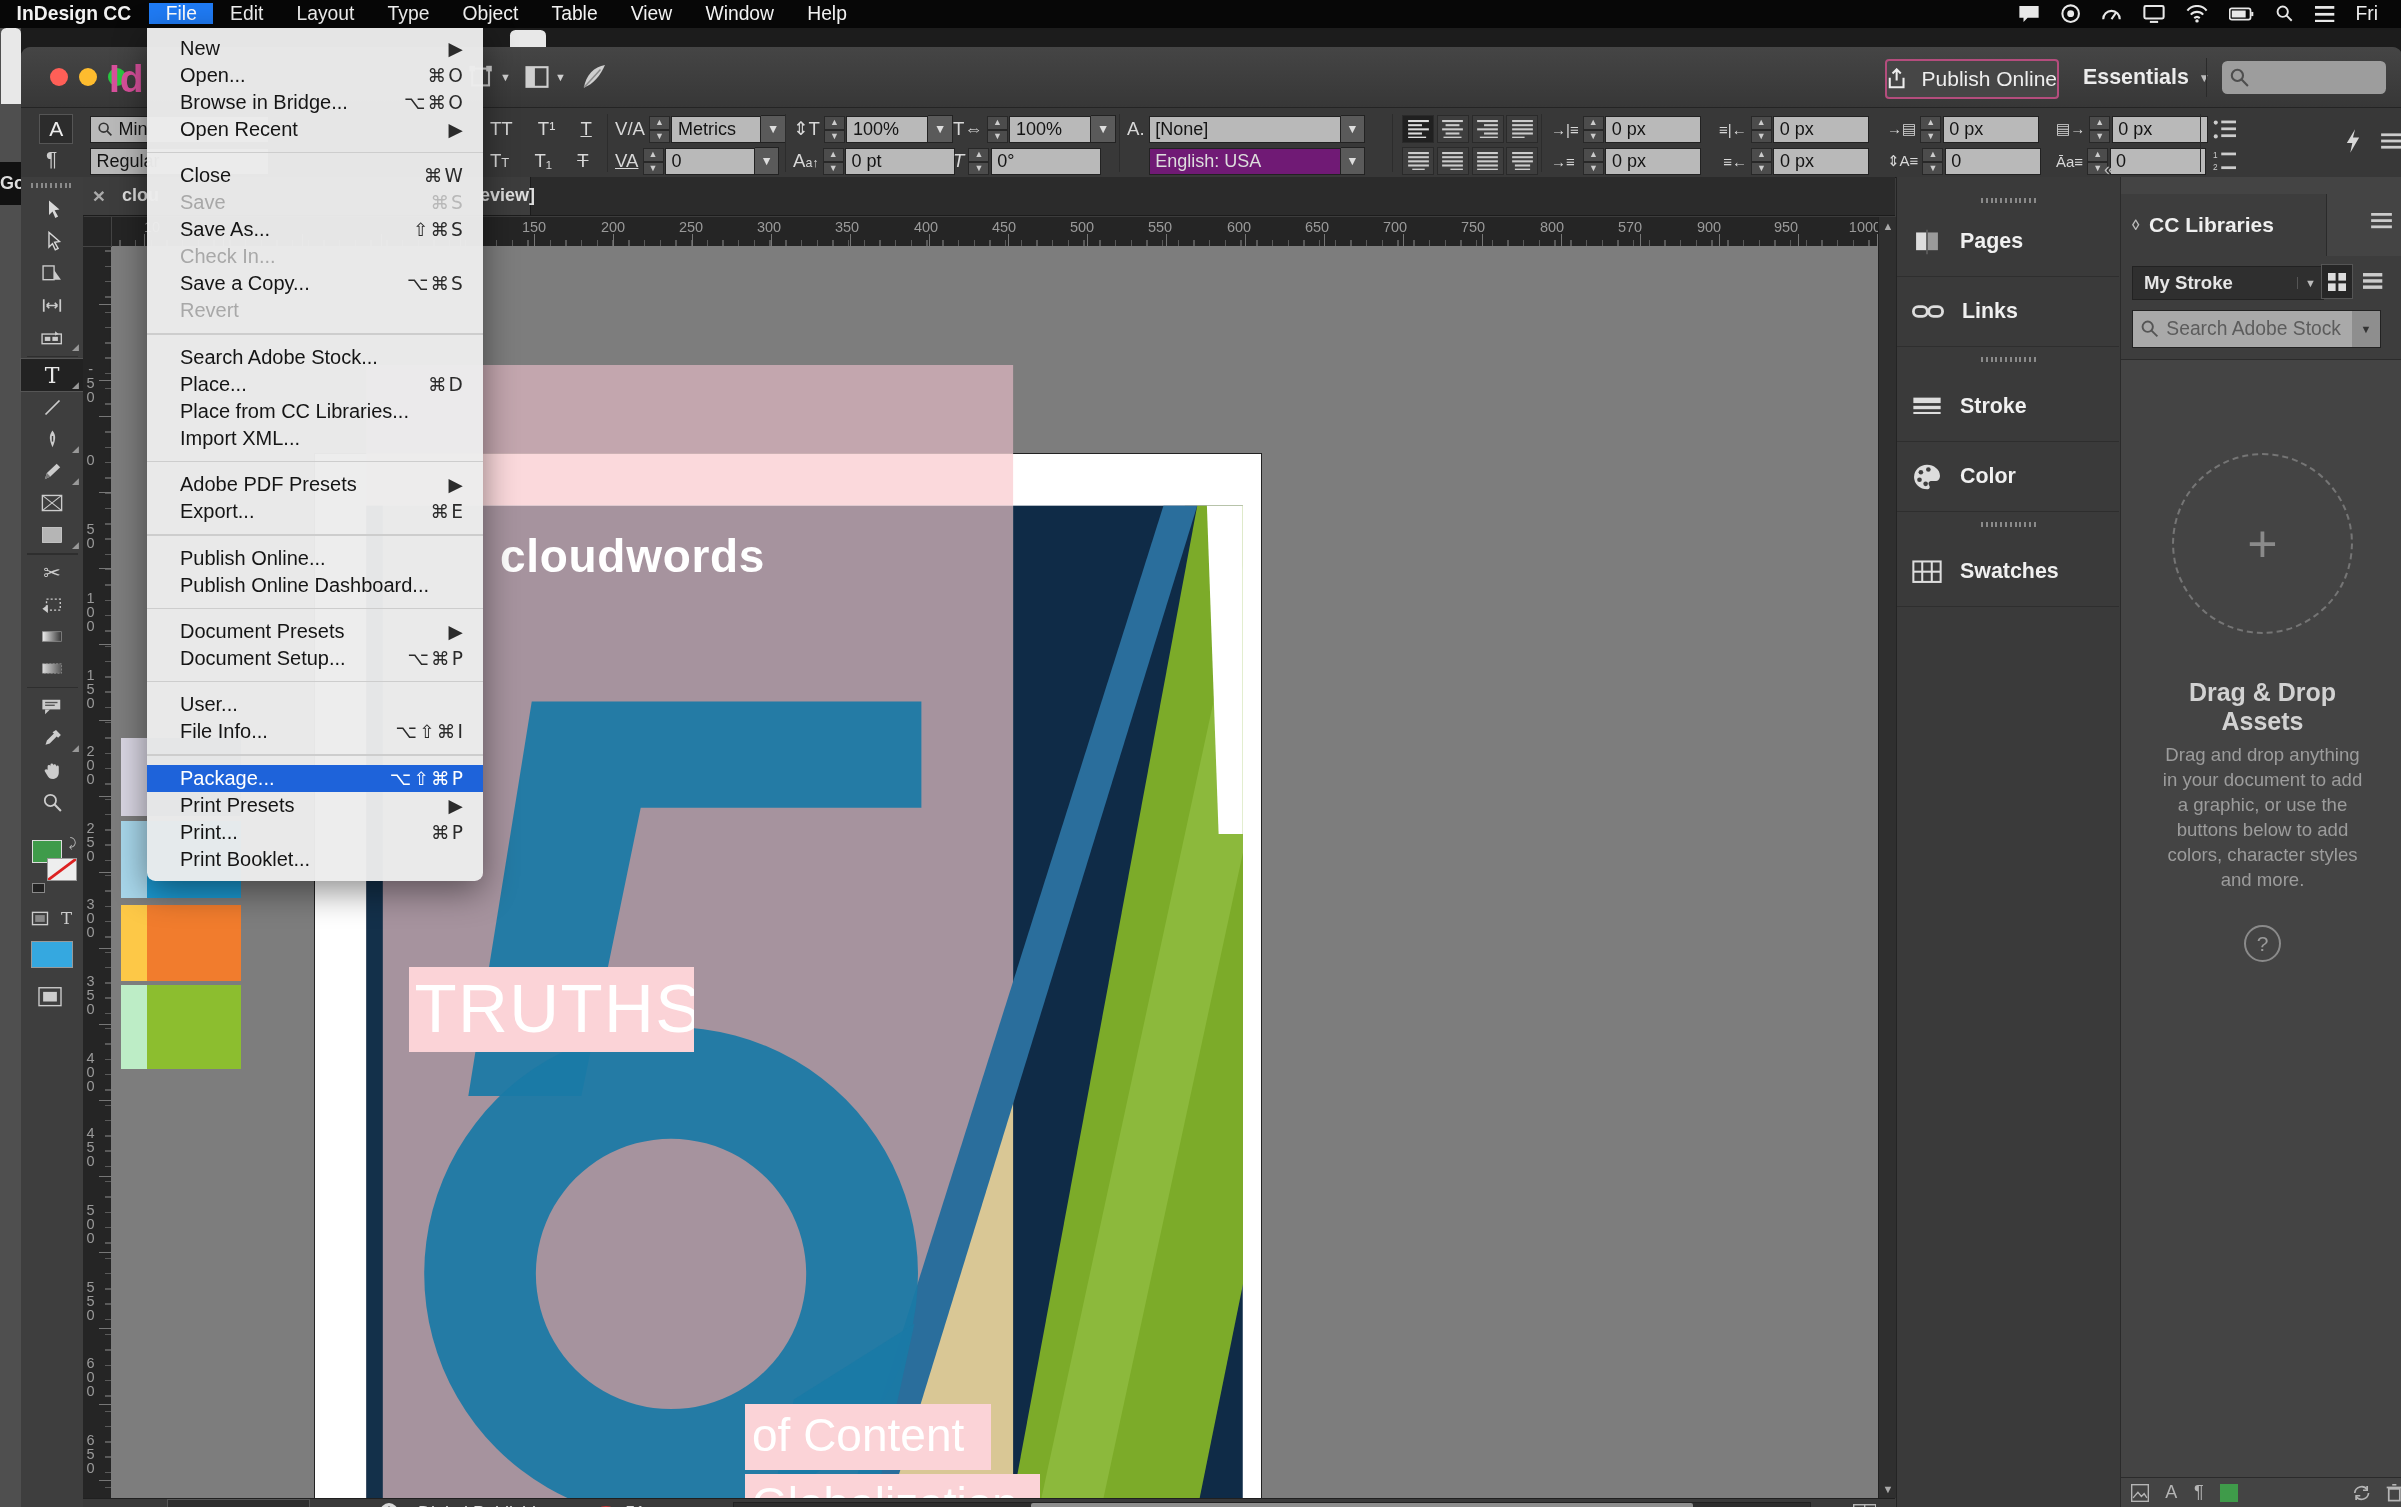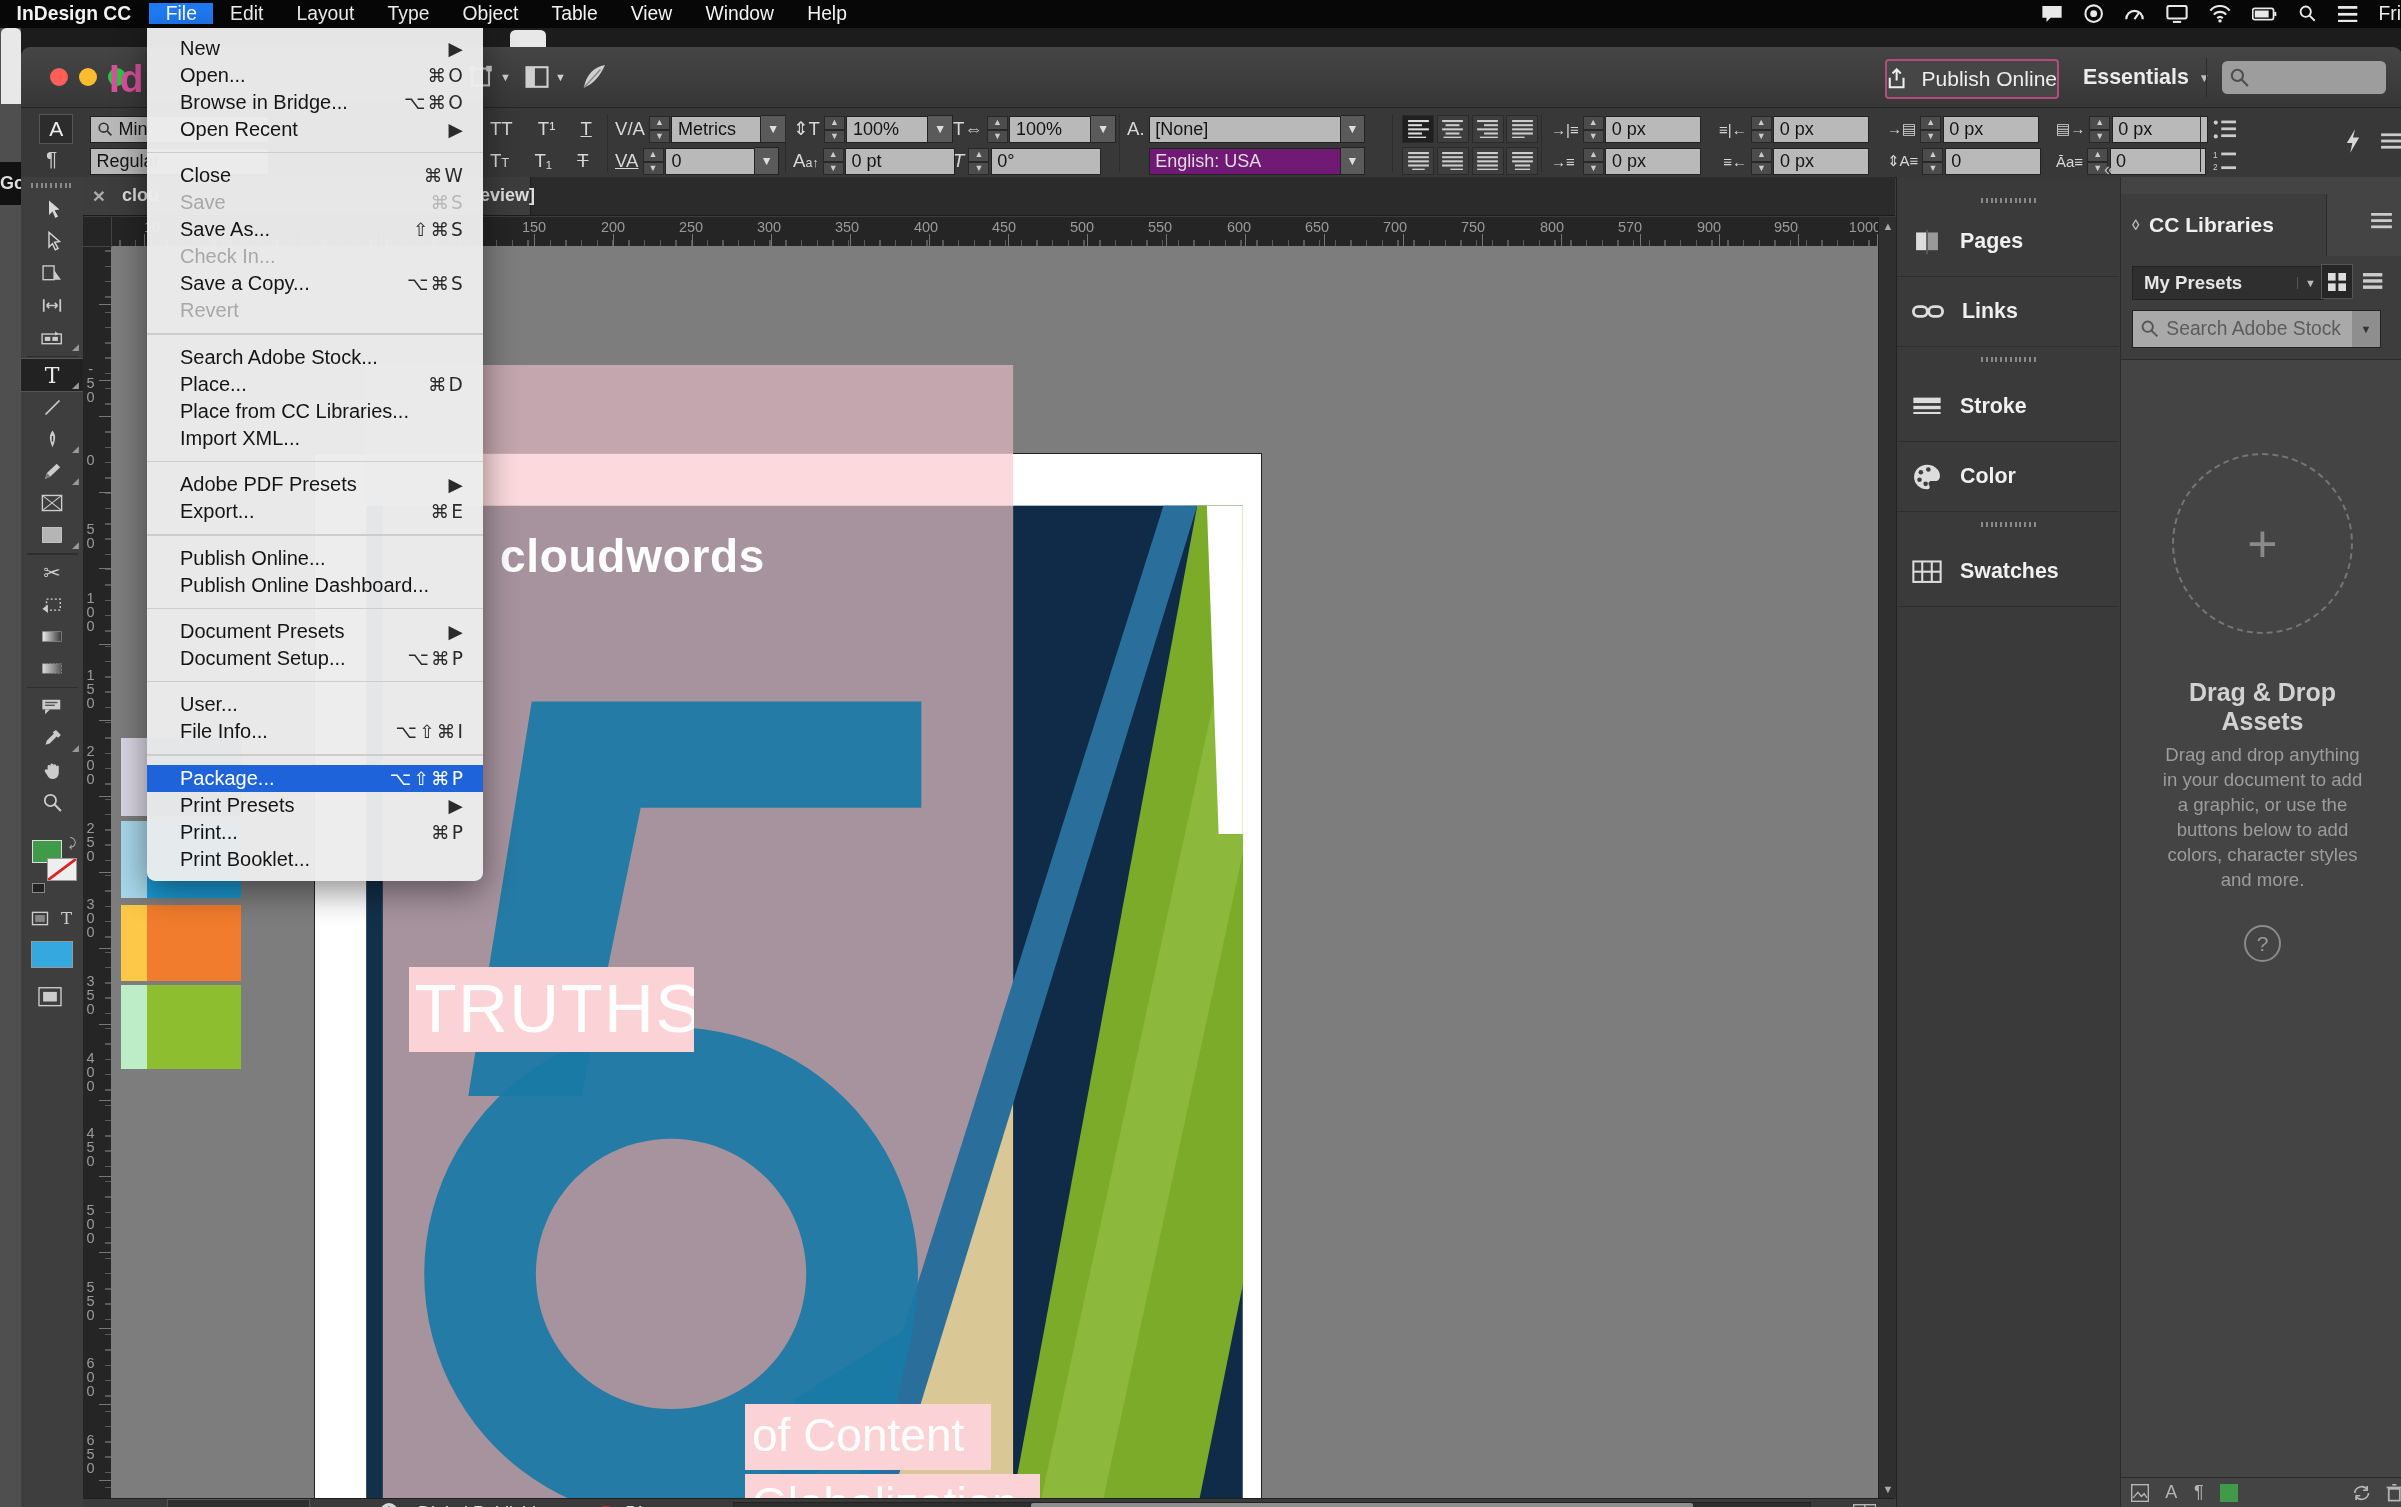--- a/index.html
+++ b/index.html
@@ -5,21 +5,21 @@
   html,body{margin:0;padding:0;background:#000;}
   #screen{position:relative;width:2401px;height:1508px;overflow:hidden;background:#1c1c1c;
     font-family:"Liberation Sans","DejaVu Sans",sans-serif;-webkit-font-smoothing:antialiased;}
   .abs{position:absolute;}
   
   #menubar{left:0;top:0;width:2401px;height:28px;background:#070707;color:#f2f2f2;z-index:50;
     display:flex;align-items:center;font-size:19.3px;}
   #menubar .app{font-weight:bold;margin:0 18px 0 16.6px;}
   .mb-item{padding:0 16.6px;height:28px;line-height:28px;}
   .mb-item.active{background:#1f7bf5;color:#fff;}
-  #mb-right{position:absolute;right:0;top:0;height:28px;display:flex;align-items:center;gap:21px;padding-right:0;color:#eee;}
+  #mb-right{position:absolute;right:0;top:0;height:28px;display:flex;align-items:center;gap:21px;padding-right:23px;color:#eee;}
   #mb-right svg{display:block;}
   
   #file-menu{left:147px;top:28px;width:336px;background:rgba(236,236,236,.97);z-index:60;
     border-radius:0 0 8.3px 8.3px;box-shadow:0 9.7px 34px rgba(0,0,0,.45);padding:7px 0 8.3px 0;}
   .mi{display:flex;justify-content:space-between;height:27px;line-height:27px;padding:0 18px 0 33px;font-size:20px;color:#151515;}
   .mi .mr{color:#2b2b2b;letter-spacing:2.1px;font-family:"DejaVu Sans",sans-serif;font-size:18.6px;}
   .mi.disabled{color:#a8a8a8;}.mi.disabled .mr{color:#b8b8b8;}
   .mi.hl{background:#1e63da;color:#fff;}.mi.hl .mr{color:#fff;}
   .mi.sep{height:1.4px;background:#cdcdcd;margin:9px 0;padding:0;}
   
@@ -799,21 +799,21 @@
           <svg width="21" height="16.6" viewBox="0 0 30 24">
               <g fill="#ccc">
                 <rect y="0" width="30" height="4"></rect>
                 <rect y="9" width="30" height="4"></rect>
                 <rect y="18" width="30" height="4"></rect>
               </g>
             </svg>
         </div>
         <div id="cchead">
           <div id="mylib">
-            <span>My Presets</span>
+            <span>My Stroke</span>
             <span style="margin-left:auto;border-left:1.4px solid #555;padding:0 7px;font-size:11px;color:#bbb;">▼</span>
           </div>
           <div class="abs" style="left:200px;top:8.3px;width:30px;height:33px;background:#262626;border:0.7px solid #555;display:flex;align-items:center;justify-content:center;">
             <svg width="18" height="18" viewBox="0 0 26 26">
                 <g fill="#ddd">
                   <rect width="11" height="11"></rect>
                   <rect x="15" width="11" height="11"></rect>
                   <rect y="15" width="11" height="11"></rect>
                   <rect x="15" y="15" width="11" height="11"></rect>
                 </g>

